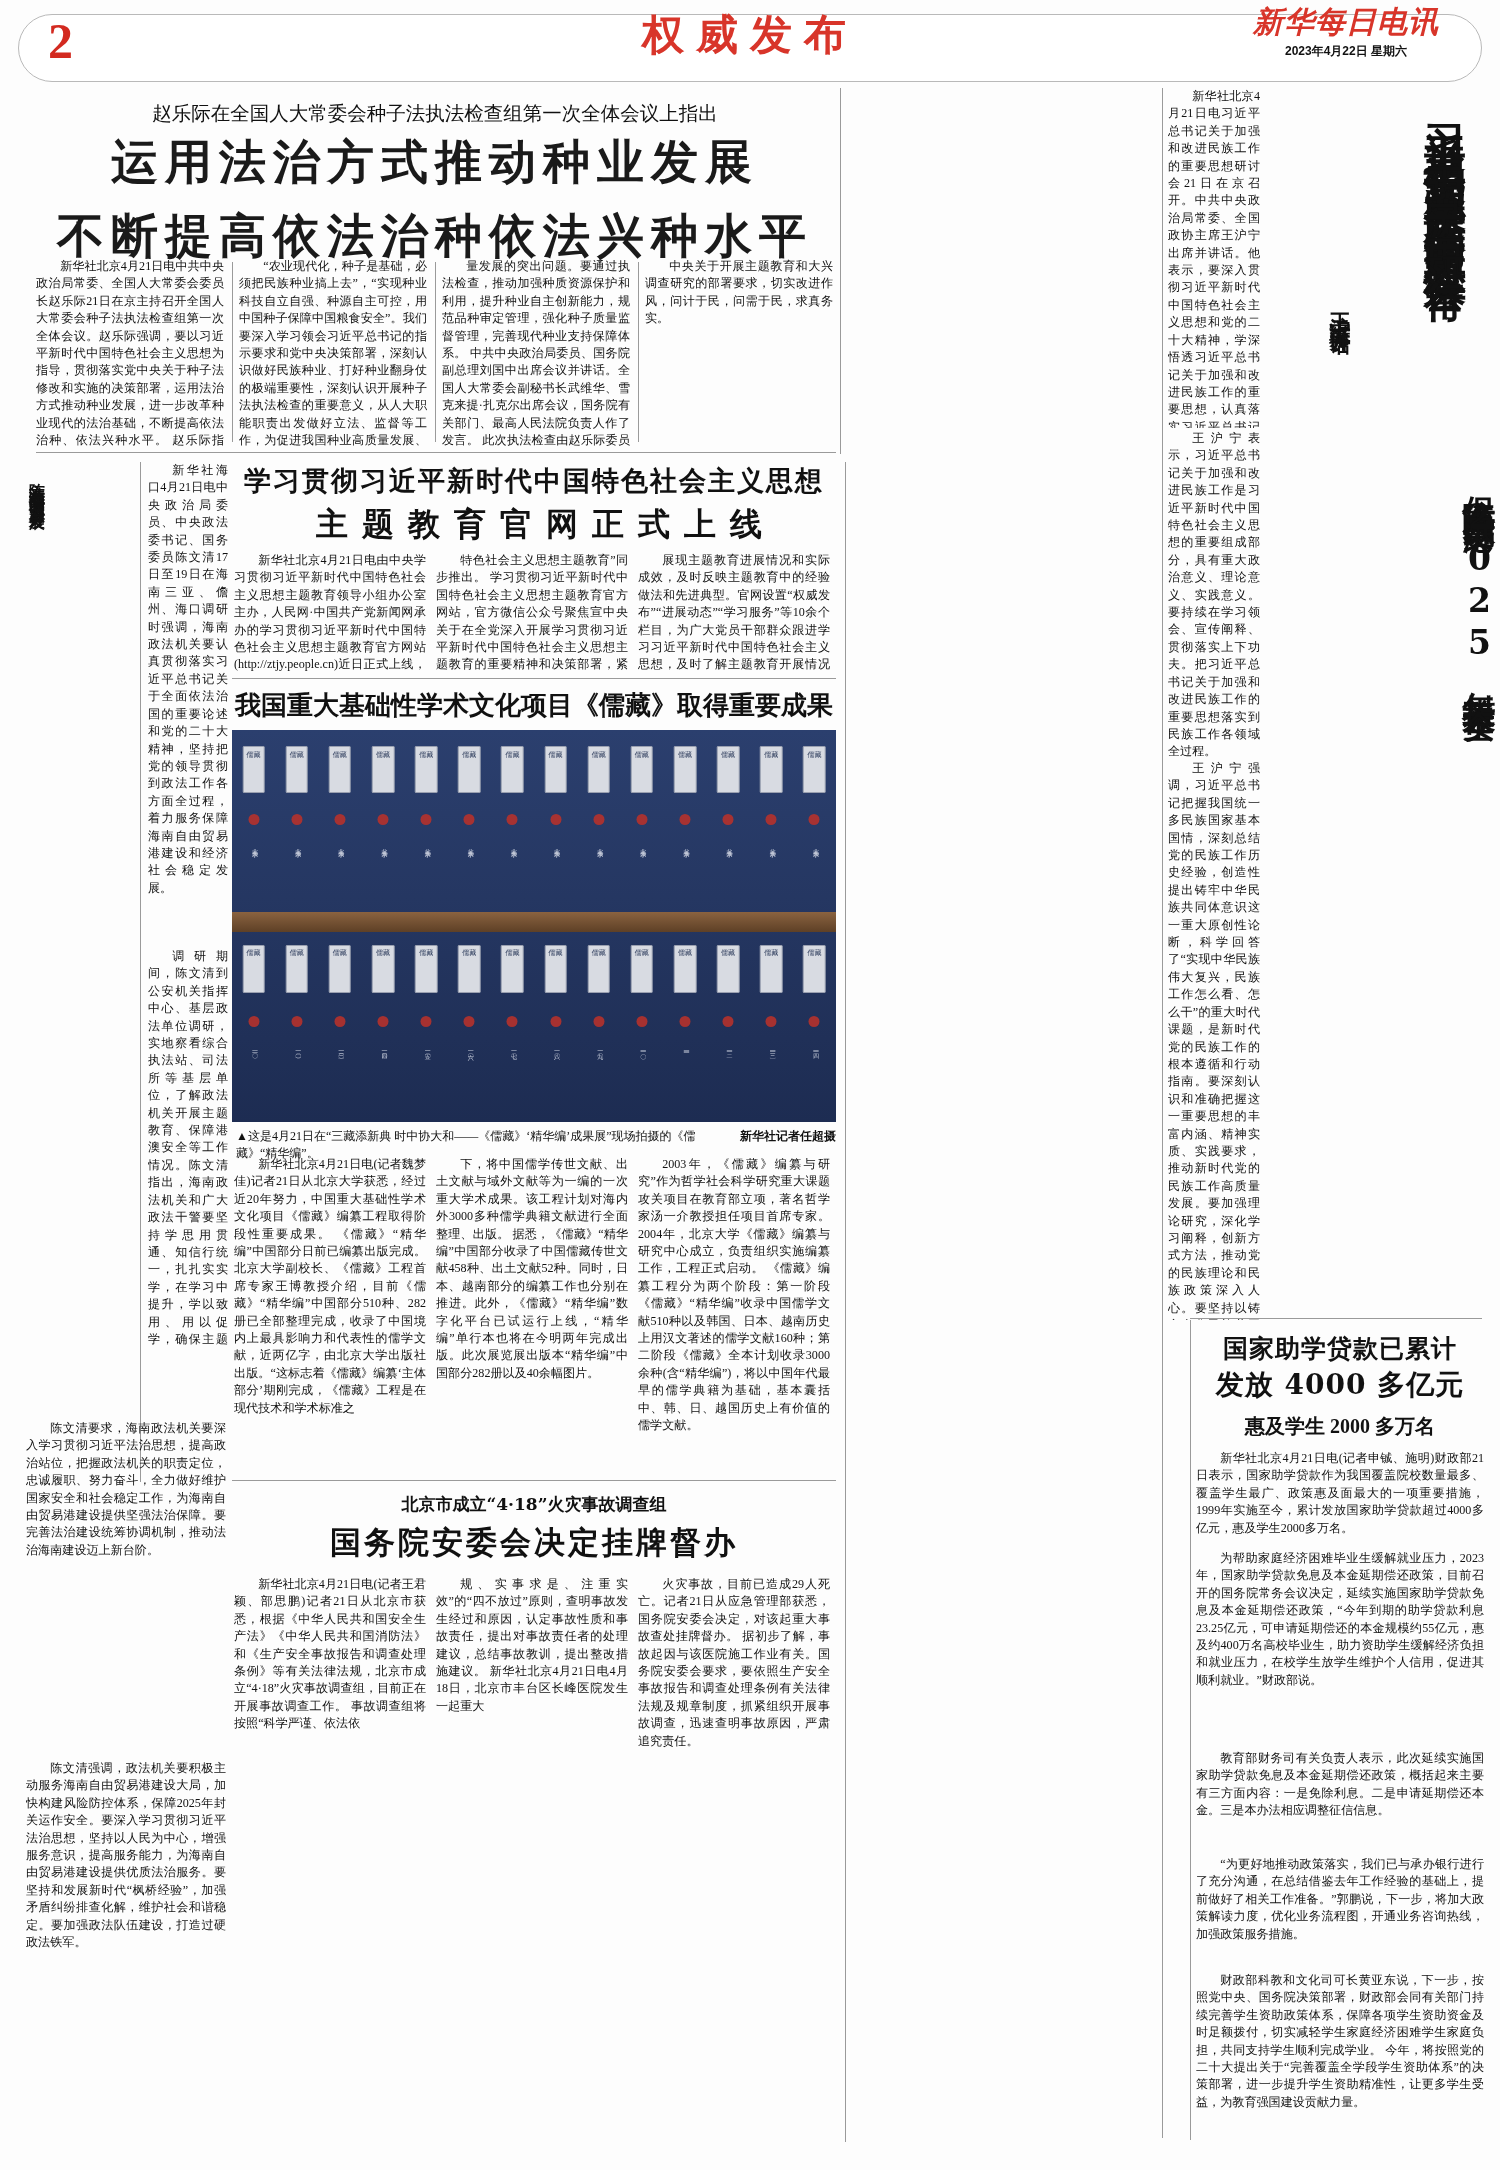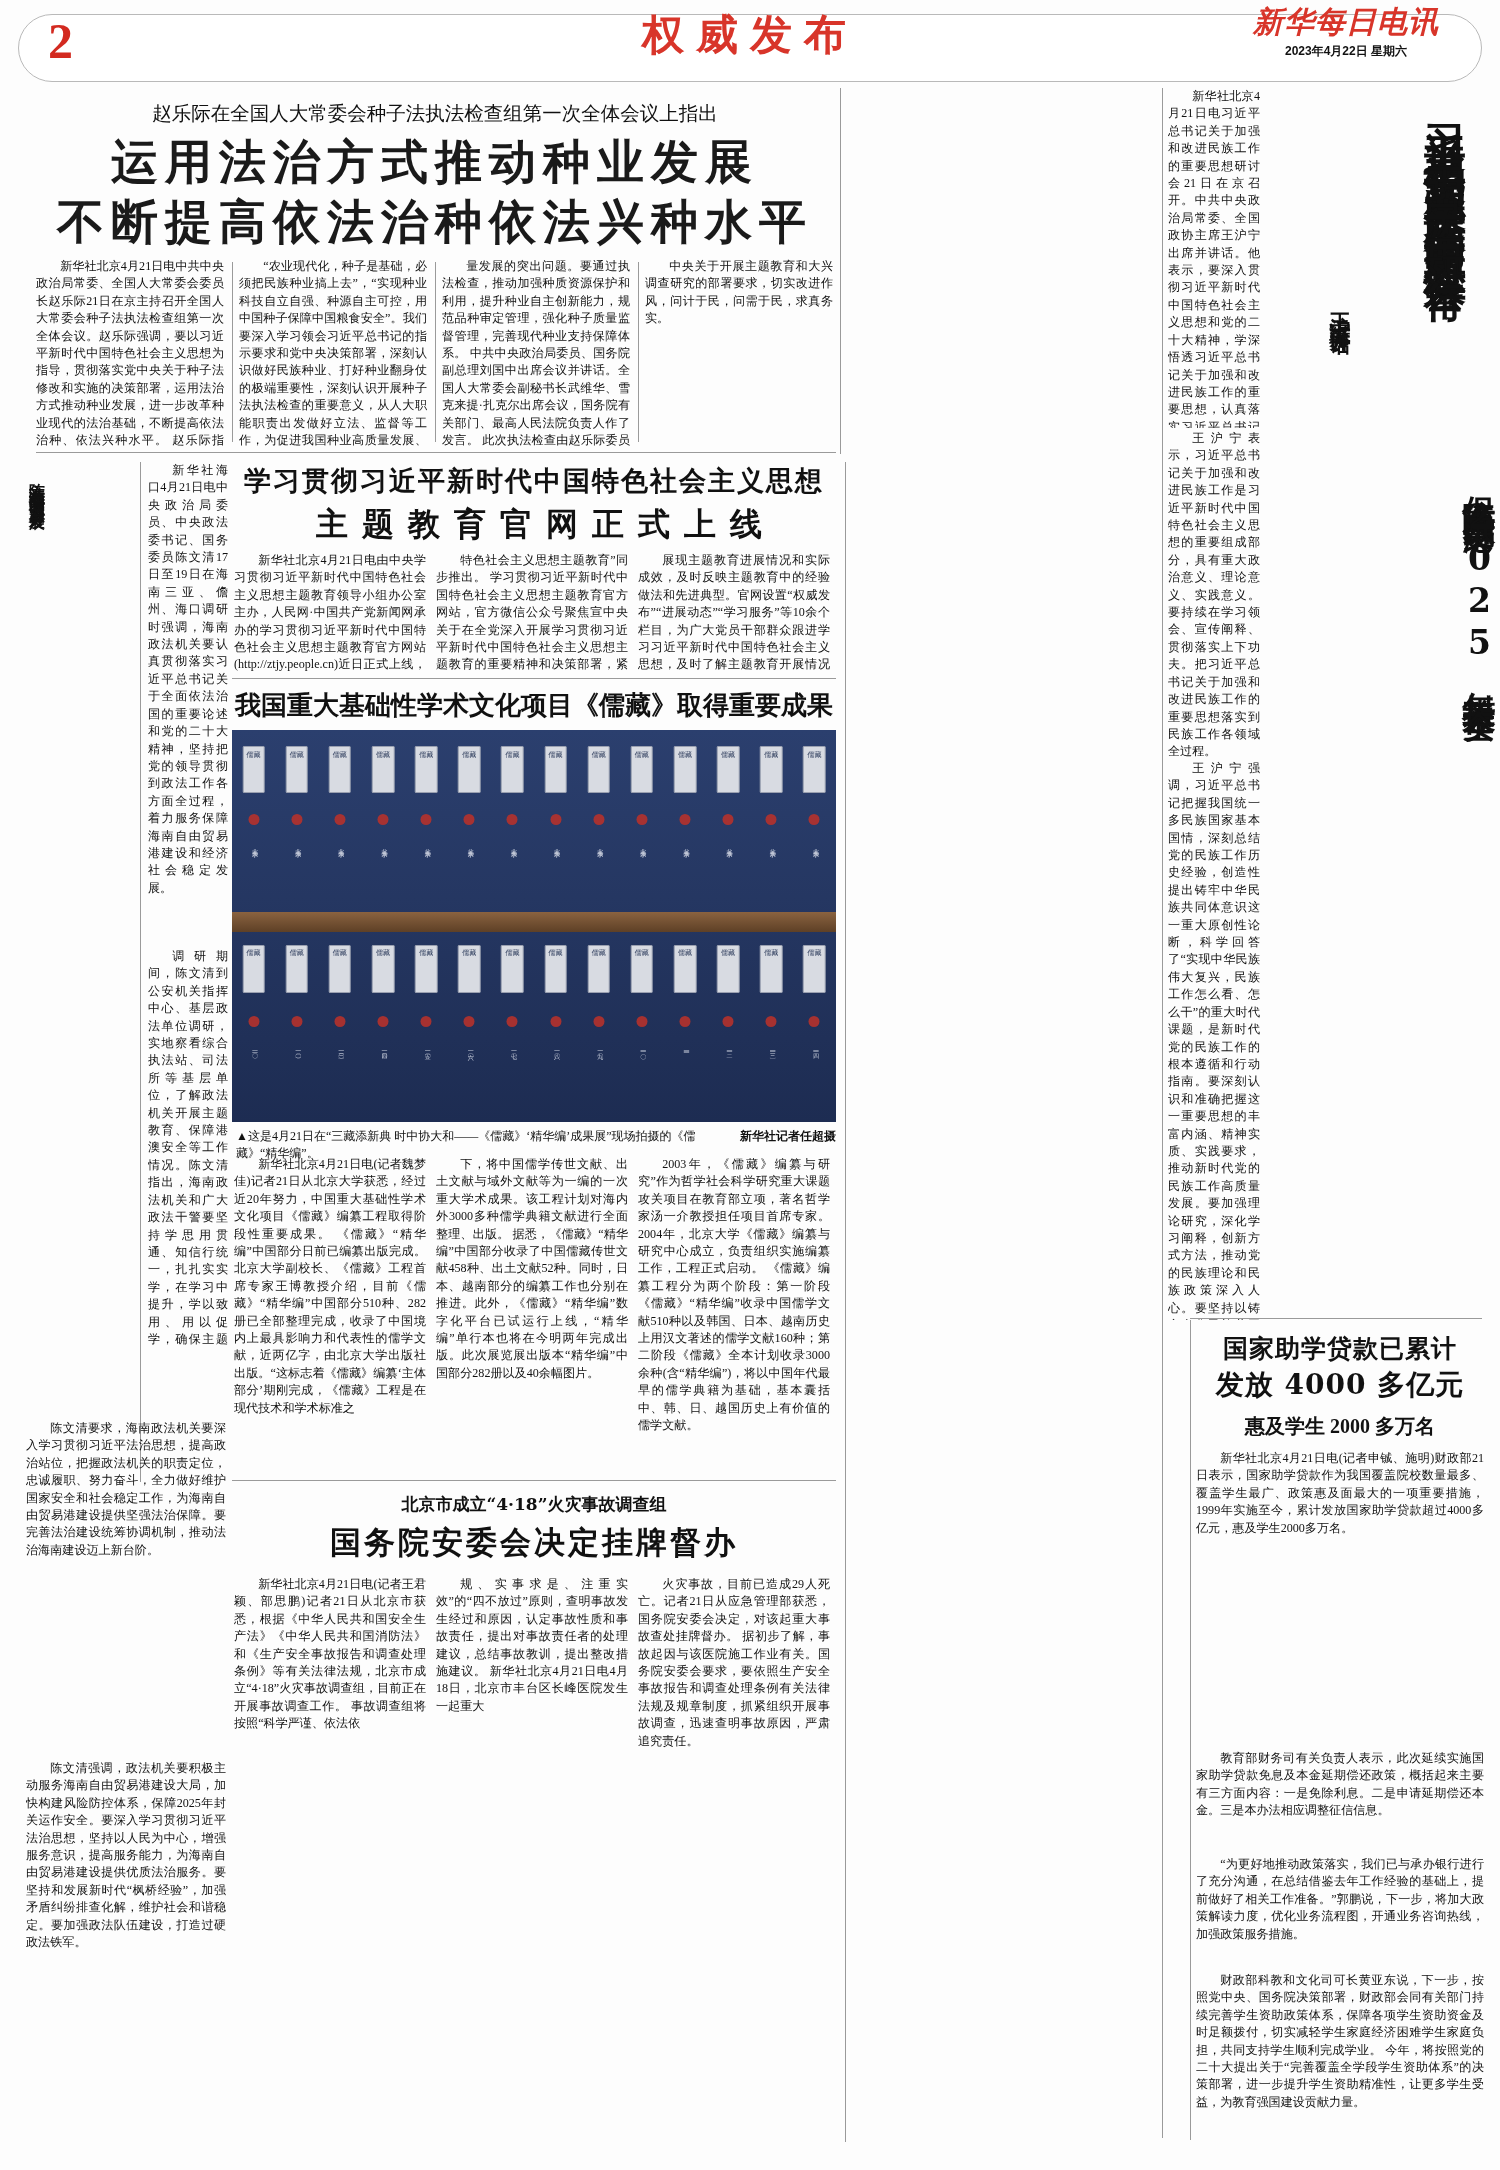--- a/index.html
+++ b/index.html
@@ -104,21 +104,21 @@
     text-align: center;
     font-size: 47px;
     font-weight: bold;
     color: #1a1a1a;
     letter-spacing: 7px;
     font-family: "DejaVu Serif", "Liberation Serif", serif;
     line-height: 56px;
     white-space: nowrap;
   }
   .lead-head1 { top: 134px; }
-  .lead-head2 { top: 194px; }
+  .lead-head2 { top: 208px; }
 
   .lead-cols {
     position: absolute;
     left: 36px; top: 258px;
     width: 800px; height: 188px;
   }
   .lead-cols .c {
     position: absolute; top: 0;
     width: 188px; height: 188px;
     overflow: hidden;
@@ -613,20 +613,23 @@
   <div class="vrule" style="left:1190px; top:1320px; height:820px;"></div>
   <div class="hrule" style="left:1190px; top:1318px; width:292px;"></div>
 
   <div class="rbox-h1" style="left:1196px; top:1332px; width:288px;">国家助学贷款已累计</div>
   <div class="rbox-h1" style="left:1196px; top:1368px; width:288px; font-size:28px;">发放 4000 多亿元</div>
   <div class="rbox-h2" style="left:1196px; top:1412px; width:288px;">惠及学生 2000 多万名</div>
 
   <div class="body-col" style="position:absolute; left:1196px; top:1450px; width:288px; height:98px; overflow:hidden;">
     <p>新华社北京4月21日电(记者申铖、施明)财政部21日表示，国家助学贷款作为我国覆盖院校数量最多、覆盖学生最广、政策惠及面最大的一项重要措施，1999年实施至今，累计发放国家助学贷款超过4000多亿元，惠及学生2000多万名。</p>
   </div>
+  <div class="body-col" style="position:absolute; left:1196px; top:1550px; width:288px; height:196px; overflow:hidden;">
+    <p>为帮助家庭经济困难毕业生缓解就业压力，2023年，国家助学贷款免息及本金延期偿还政策，目前召开的国务院常务会议决定，延续实施国家助学贷款免息及本金延期偿还政策，“今年到期的助学贷款利息23.25亿元，可申请延期偿还的本金规模约55亿元，惠及约400万名高校毕业生，助力资助学生缓解经济负担和就业压力，在校学生放学生维护个人信用，促进其顺利就业。”财政部说。</p>
+  </div>
   <div class="body-col" style="position:absolute; left:1196px; top:1750px; width:288px; height:100px; overflow:hidden;">
     <p>教育部财务司有关负责人表示，此次延续实施国家助学贷款免息及本金延期偿还政策，概括起来主要有三方面内容：一是免除利息。二是申请延期偿还本金。三是本办法相应调整征信信息。</p>
   </div>
   <div class="body-col" style="position:absolute; left:1196px; top:1856px; width:288px; height:110px; overflow:hidden;">
     <p>“为更好地推动政策落实，我们已与承办银行进行了充分沟通，在总结借鉴去年工作经验的基础上，提前做好了相关工作准备。”郭鹏说，下一步，将加大政策解读力度，优化业务流程图，开通业务咨询热线，加强政策服务措施。</p>
   </div>
   <div class="body-col" style="position:absolute; left:1196px; top:1972px; width:288px; height:180px; overflow:hidden;">
     <p>财政部科教和文化司可长黄亚东说，下一步，按照党中央、国务院决策部署，财政部会同有关部门持续完善学生资助政策体系，保障各项学生资助资金及时足额拨付，切实减轻学生家庭经济困难学生家庭负担，共同支持学生顺利完成学业。
 今年，将按照党的二十大提出关于“完善覆盖全学段学生资助体系”的决策部署，进一步提升学生资助精准性，让更多学生受益，为教育强国建设贡献力量。</p>
   </div>

